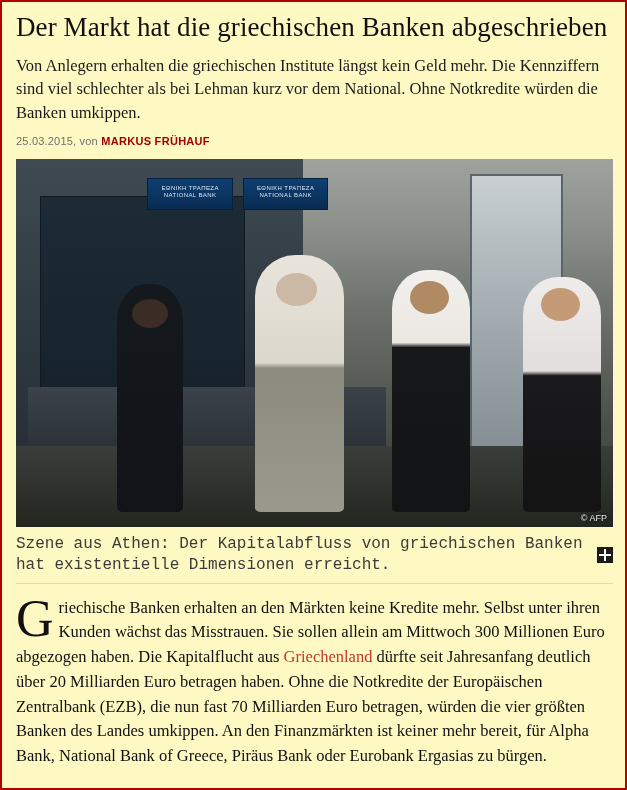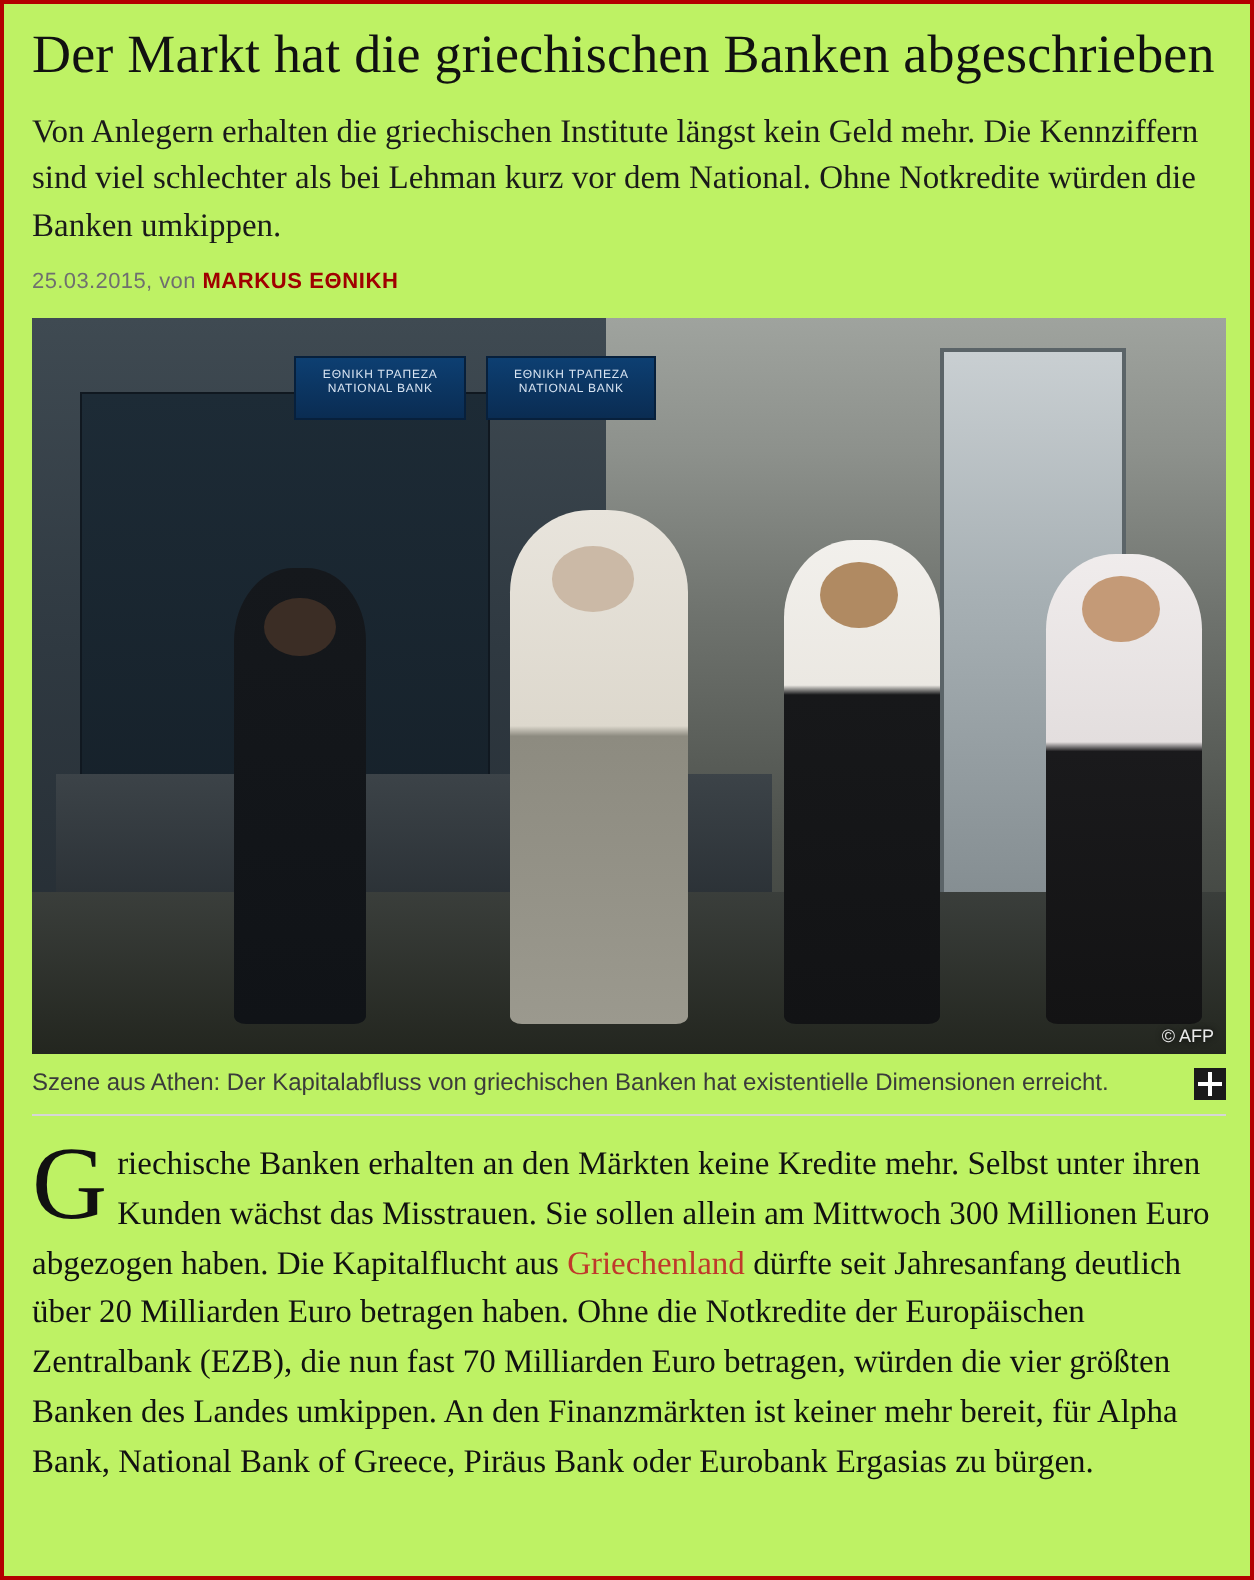--- a/index.html
+++ b/index.html
@@ -12,21 +12,21 @@
     height: 790px;
     font-family: "Liberation Serif", serif;
     color: #000000;
     overflow: hidden;
   }
   .page {
     box-sizing: border-box;
     width: 627px;
     height: 790px;
     border: 2px solid #b30000;
-    background: #bef264;
+    background: #fef9c3;
     padding: 8px 14px 0 14px;
     position: relative;
   }
   .headline {
     font-family: "Liberation Serif", serif;
     font-size: 27px;
     line-height: 1.18;
     font-weight: normal;
     margin: 2px 0 10px 0;
     letter-spacing: 0.1px;
@@ -139,22 +139,22 @@
   }
   .caption-row {
     display: flex;
     align-items: center;
     justify-content: space-between;
     border-bottom: 1px solid #d6d6d6;
     padding: 7px 0 7px 0;
     width: 597px;
   }
   .caption {
-    font-family: Liberation Sans, sans-serif;
-    font-size: 12px;
+    font-family: Liberation Mono, monospace;
+    font-size: 16px;
     color: #3b3b3b;
     line-height: 1.3;
   }
   .expand-icon {
     width: 16px;
     height: 16px;
     flex: 0 0 16px;
     background: #1b1b1b;
     position: relative;
     margin-left: 8px;
@@ -193,21 +193,21 @@
 
 <div class="page">
 
   <h1 class="headline">Der Markt hat die griechischen Banken abgeschrieben</h1>
 
   <p class="standfirst">Von Anlegern erhalten die griechischen Institute längst kein Geld mehr. Die Kennziffern sind viel schlechter als bei Lehman kurz vor dem National. Ohne Notkredite würden die Banken umkippen.</p>
 
   <div class="byline">
     <span>25.03.2015,</span>
     <span>von</span>
-    <span class="author">MARKUS ΕΘΝΙΚΗ</span>
+    <span class="author">MARKUS FRÜHAUF</span>
   </div>
 
   <div class="figure">
     <div class="photo">
       <div class="bg"></div>
       <div class="wall-left"></div>
       <div class="atm-panel"></div>
       <div class="sign1">
         <div class="sign-txt">ΕΘΝΙΚΗ ΤΡΑΠΕΖΑ NATIONAL BANK</div>
       </div>

